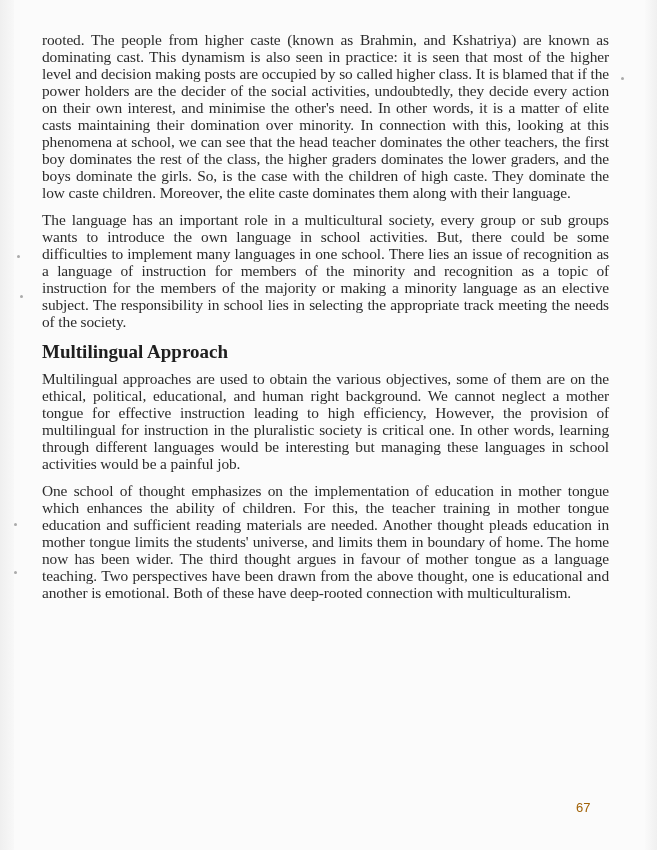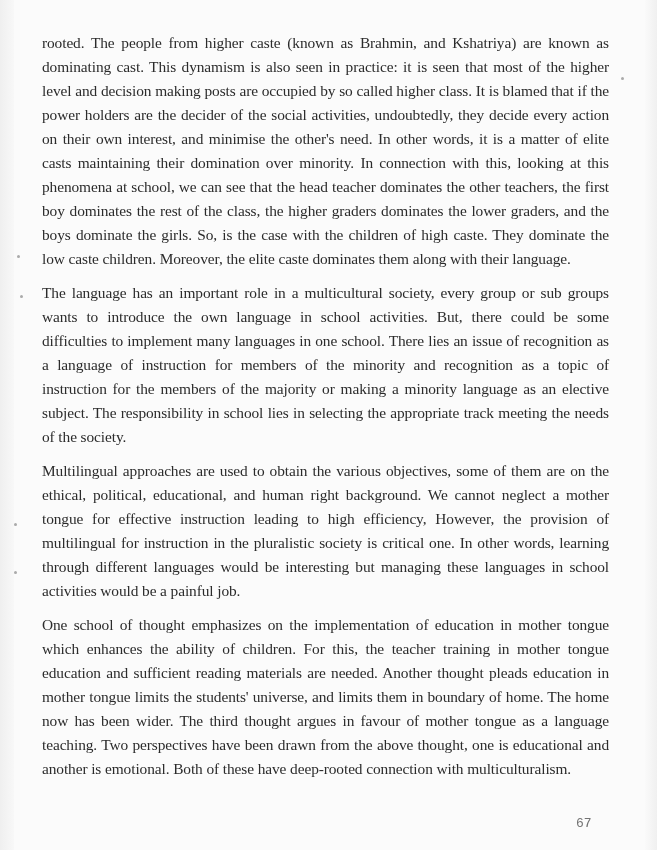--- a/index.html
+++ b/index.html
@@ -17,51 +17,51 @@
   .page-edge-right {
     position: absolute; right: 0; top: 0; bottom: 0; width: 12px;
     background: linear-gradient(to left, #f0f0f0, #fafafa);
   }
   .content {
     position: absolute; left: 42px; top: 31px; width: 567px;
   }
   p {
     margin: 0 0 10px 0;
     font-size: 15.4px;
-    line-height: 24px;
+    line-height: 17px;
     text-align: justify;
     letter-spacing: -0.1px;
   }
   h2 {
     margin: 2px 0 6px 0;
     font-size: 19px;
     font-weight: bold;
     line-height: 24px;
     color: #1f1f1f;
   }
   .page-number {
     position: absolute; left: 576px; top: 800px;
-    font-size: 13px; color: #737373;
-    font-family: Liberation Mono, monospace;
-    margin-top: 16px;
+    font-size: 13px; color: #a16207;
+    font-family: Liberation Sans, sans-serif;
   }
   .speck { position: absolute; width: 3px; height: 3px; border-radius: 50%; background: #aaa; }
 </style>
 </head>
 <body>
 
 <div class="page-edge"></div>
 <div class="page-edge-right"></div>
 
 <div class="speck" style="left:17px; top:255px;"></div>
 <div class="speck" style="left:20px; top:295px;"></div>
 <div class="speck" style="left:14px; top:523px;"></div>
 <div class="speck" style="left:14px; top:571px;"></div>
 <div class="speck" style="left:621px; top:77px;"></div>
 
 <main class="content">
   <p>rooted. The people from higher caste (known as Brahmin, and Kshatriya) are known as dominating cast. This dynamism is also seen in practice: it is seen that most of the higher level and decision making posts are occupied by so called higher class. It is blamed that if the power holders are the decider of the social activities, undoubtedly, they decide every action on their own interest, and minimise the other's need. In other words, it is a matter of elite casts maintaining their  domination over minority. In connection with this, looking at this phenomena at school, we can see that the head teacher dominates the other teachers, the first boy dominates the rest of the class, the higher graders dominates the lower graders, and the boys dominate the girls. So, is the case with the children of high caste. They dominate the low caste children. Moreover, the elite caste dominates them along with their language.</p>
   <p>The language has an important role in a multicultural society, every group or sub groups wants to introduce the own language in school activities. But, there could be some difficulties to implement many languages in one school. There lies an issue of recognition as a language of instruction for members of the minority and recognition as a topic of instruction for the members of the majority or making a minority language as an elective subject. The responsibility in school lies in selecting the appropriate track meeting the needs of the society.</p>
+  <h2>Multilingual Approach</h2>
   <p>Multilingual approaches are used to obtain the various objectives, some of them are on the ethical, political, educational, and human right background. We cannot neglect a mother tongue for effective instruction leading to high efficiency, However, the provision of multilingual for instruction in the pluralistic society is critical one. In other words, learning through different languages would be interesting but managing these languages in school activities would be a painful job.</p>
   <p>One school of thought emphasizes on the implementation of education in mother tongue which enhances the ability of children. For this, the teacher training in mother tongue education and sufficient reading materials are needed. Another thought pleads education in mother tongue limits the students' universe, and limits them in boundary of home. The home now has been wider. The third thought argues in favour of mother tongue as a language teaching. Two perspectives have been drawn from the above thought, one is educational and another is emotional. Both of these have deep-rooted connection with multiculturalism.</p>
 </main>
 
 <div class="page-number">67</div>
 
 </body></html>

